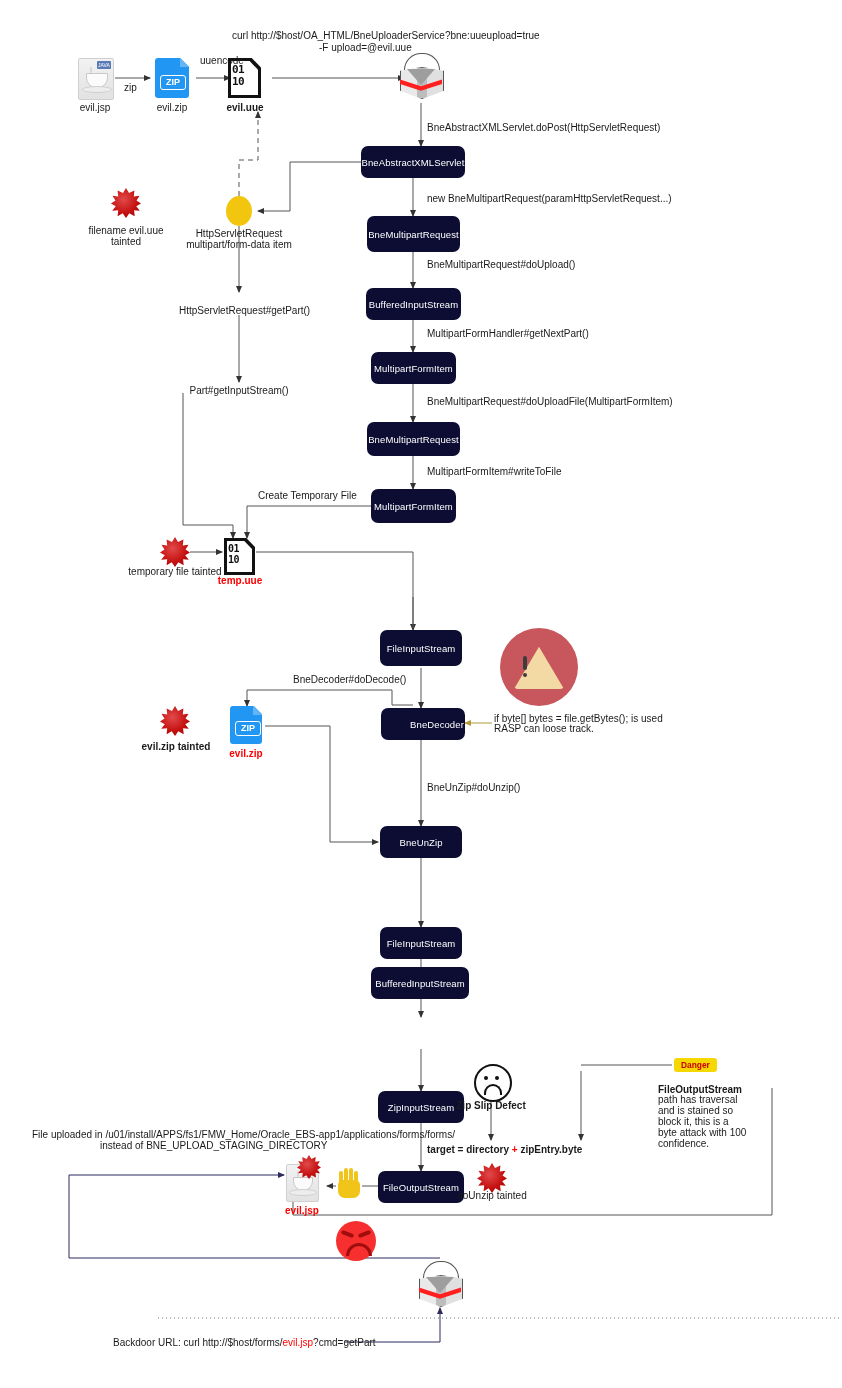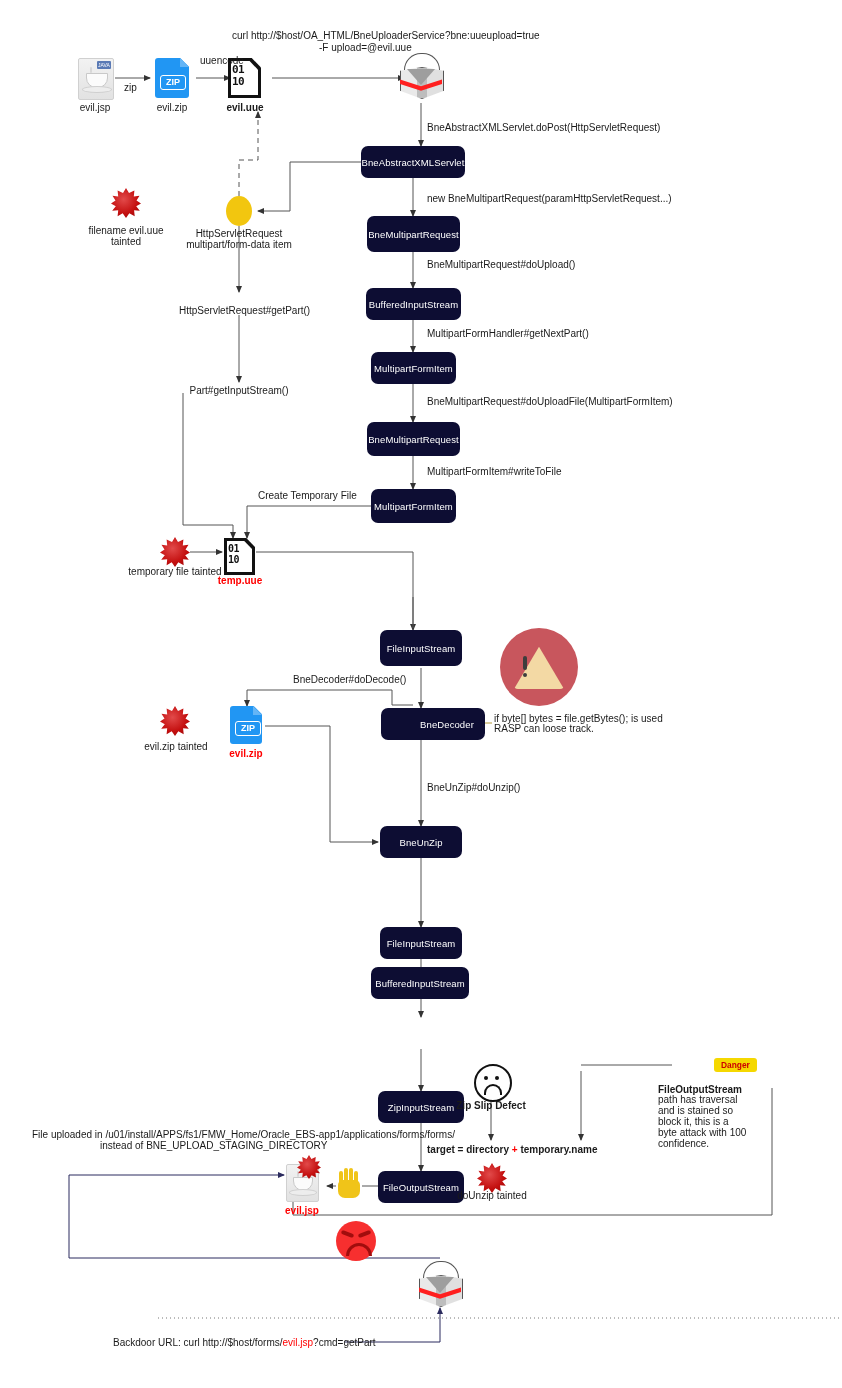--- a/index.html
+++ b/index.html
@@ -280,61 +280,61 @@
   </div>
   <div class="lbl ctr red" style="left:212px;top:575px;width:56px;">temp.uue</div>
 
   <div class="spark" style="left:160px;top:537px;"></div>
   <div class="lbl ctr" style="left:100px;top:566px;width:150px;text-align:center;">temporary file tainted</div>
 
   <div class="node" style="left:380px;top:630px;width:82px;height:36px;">FileInputStream</div>
 
   <div class="lbl" style="left:293px;top:674px;">BneDecoder#doDecode()</div>
 
-  <div class="node" style="left:381px;top:708px;width:104px;height:32px;padding-left:28px;">BneDecoder</div>
+  <div class="node" style="left:381px;top:708px;width:84px;height:32px;padding-left:28px;">BneDecoder</div>
 
   <div class="warncircle" style="left:500px;top:628px;">
     <div class="tri"></div>
     <div class="bang"></div>
     <div class="dot"></div>
   </div>
   <div class="lbl" style="left:494px;top:713px;">if  byte[] bytes = file.getBytes(); is used</div>
   <div class="lbl" style="left:494px;top:723px;">RASP can loose track.</div>
 
   <div class="zipicon" style="left:230px;top:706px;width:32px;height:38px;">
     <div class="body" style="width:32px;height:38px;"></div>
     <div class="fold"></div>
     <div class="txt" style="top:15px;">ZIP</div>
   </div>
   <div class="lbl ctr red" style="left:218px;top:748px;width:56px;">evil.zip</div>
 
   <div class="spark" style="left:160px;top:706px;"></div>
-  <div class="lbl ctr" style="left:116px;top:741px;width:120px;">evil.zip tainted</div>
+  <div class="lbl ctr" style="left:116px;top:741px;width:120px;font-weight:bold;">evil.zip tainted</div>
 
   <div class="lbl" style="left:427px;top:782px;">BneUnZip#doUnzip()</div>
 
   <div class="node" style="left:380px;top:826px;width:82px;height:32px;">BneUnZip</div>
   <div class="node" style="left:380px;top:927px;width:82px;height:32px;">FileInputStream</div>
   <div class="node" style="left:371px;top:967px;width:98px;height:32px;">BufferedInputStream</div>
   <div class="node" style="left:378px;top:1091px;width:86px;height:32px;">ZipInputStream</div>
 
   <div class="sadface" style="left:474px;top:1064px;">
     <div class="e1"></div>
     <div class="e2"></div>
     <div class="mouth"></div>
   </div>
   <div class="lbl ctr bold" style="left:452px;top:1100px;width:78px;">Zip Slip Defect</div>
 
-  <div class="danger" style="left:714px;top:1058px;">Danger</div>
+  <div class="danger" style="left:674px;top:1058px;">Danger</div>
 
   <div class="lbl bold" style="left:658px;top:1084px;">FileOutputStream</div>
   <div class="lbl wrap" style="left:658px;top:1094px;width:92px;">path has traversal and is stained so block it, this is a byte attack with 100 confidence.</div>
 
   <div class="lbl bold" style="left:427px;top:1144px;">
-    <span>target = directory </span><span class="plus">+</span><span> temporary.name</span>
+    <span>target = directory </span><span class="plus">+</span><span> zipEntry.byte</span>
   </div>
 
   <div class="lbl" style="left:32px;top:1129px;">
     <span>File uploaded in </span><span class="bold">/u01/install/APPS/fs1/FMW_Home/Oracle_EBS-app1/applications/forms/forms/</span>
   </div>
   <div class="lbl" style="left:100px;top:1140px;">instead of BNE_UPLOAD_STAGING_DIRECTORY</div>
 
   <div class="node" style="left:378px;top:1171px;width:86px;height:32px;">FileOutputStream</div>
 
   <div class="hand" style="left:338px;top:1168px;">

